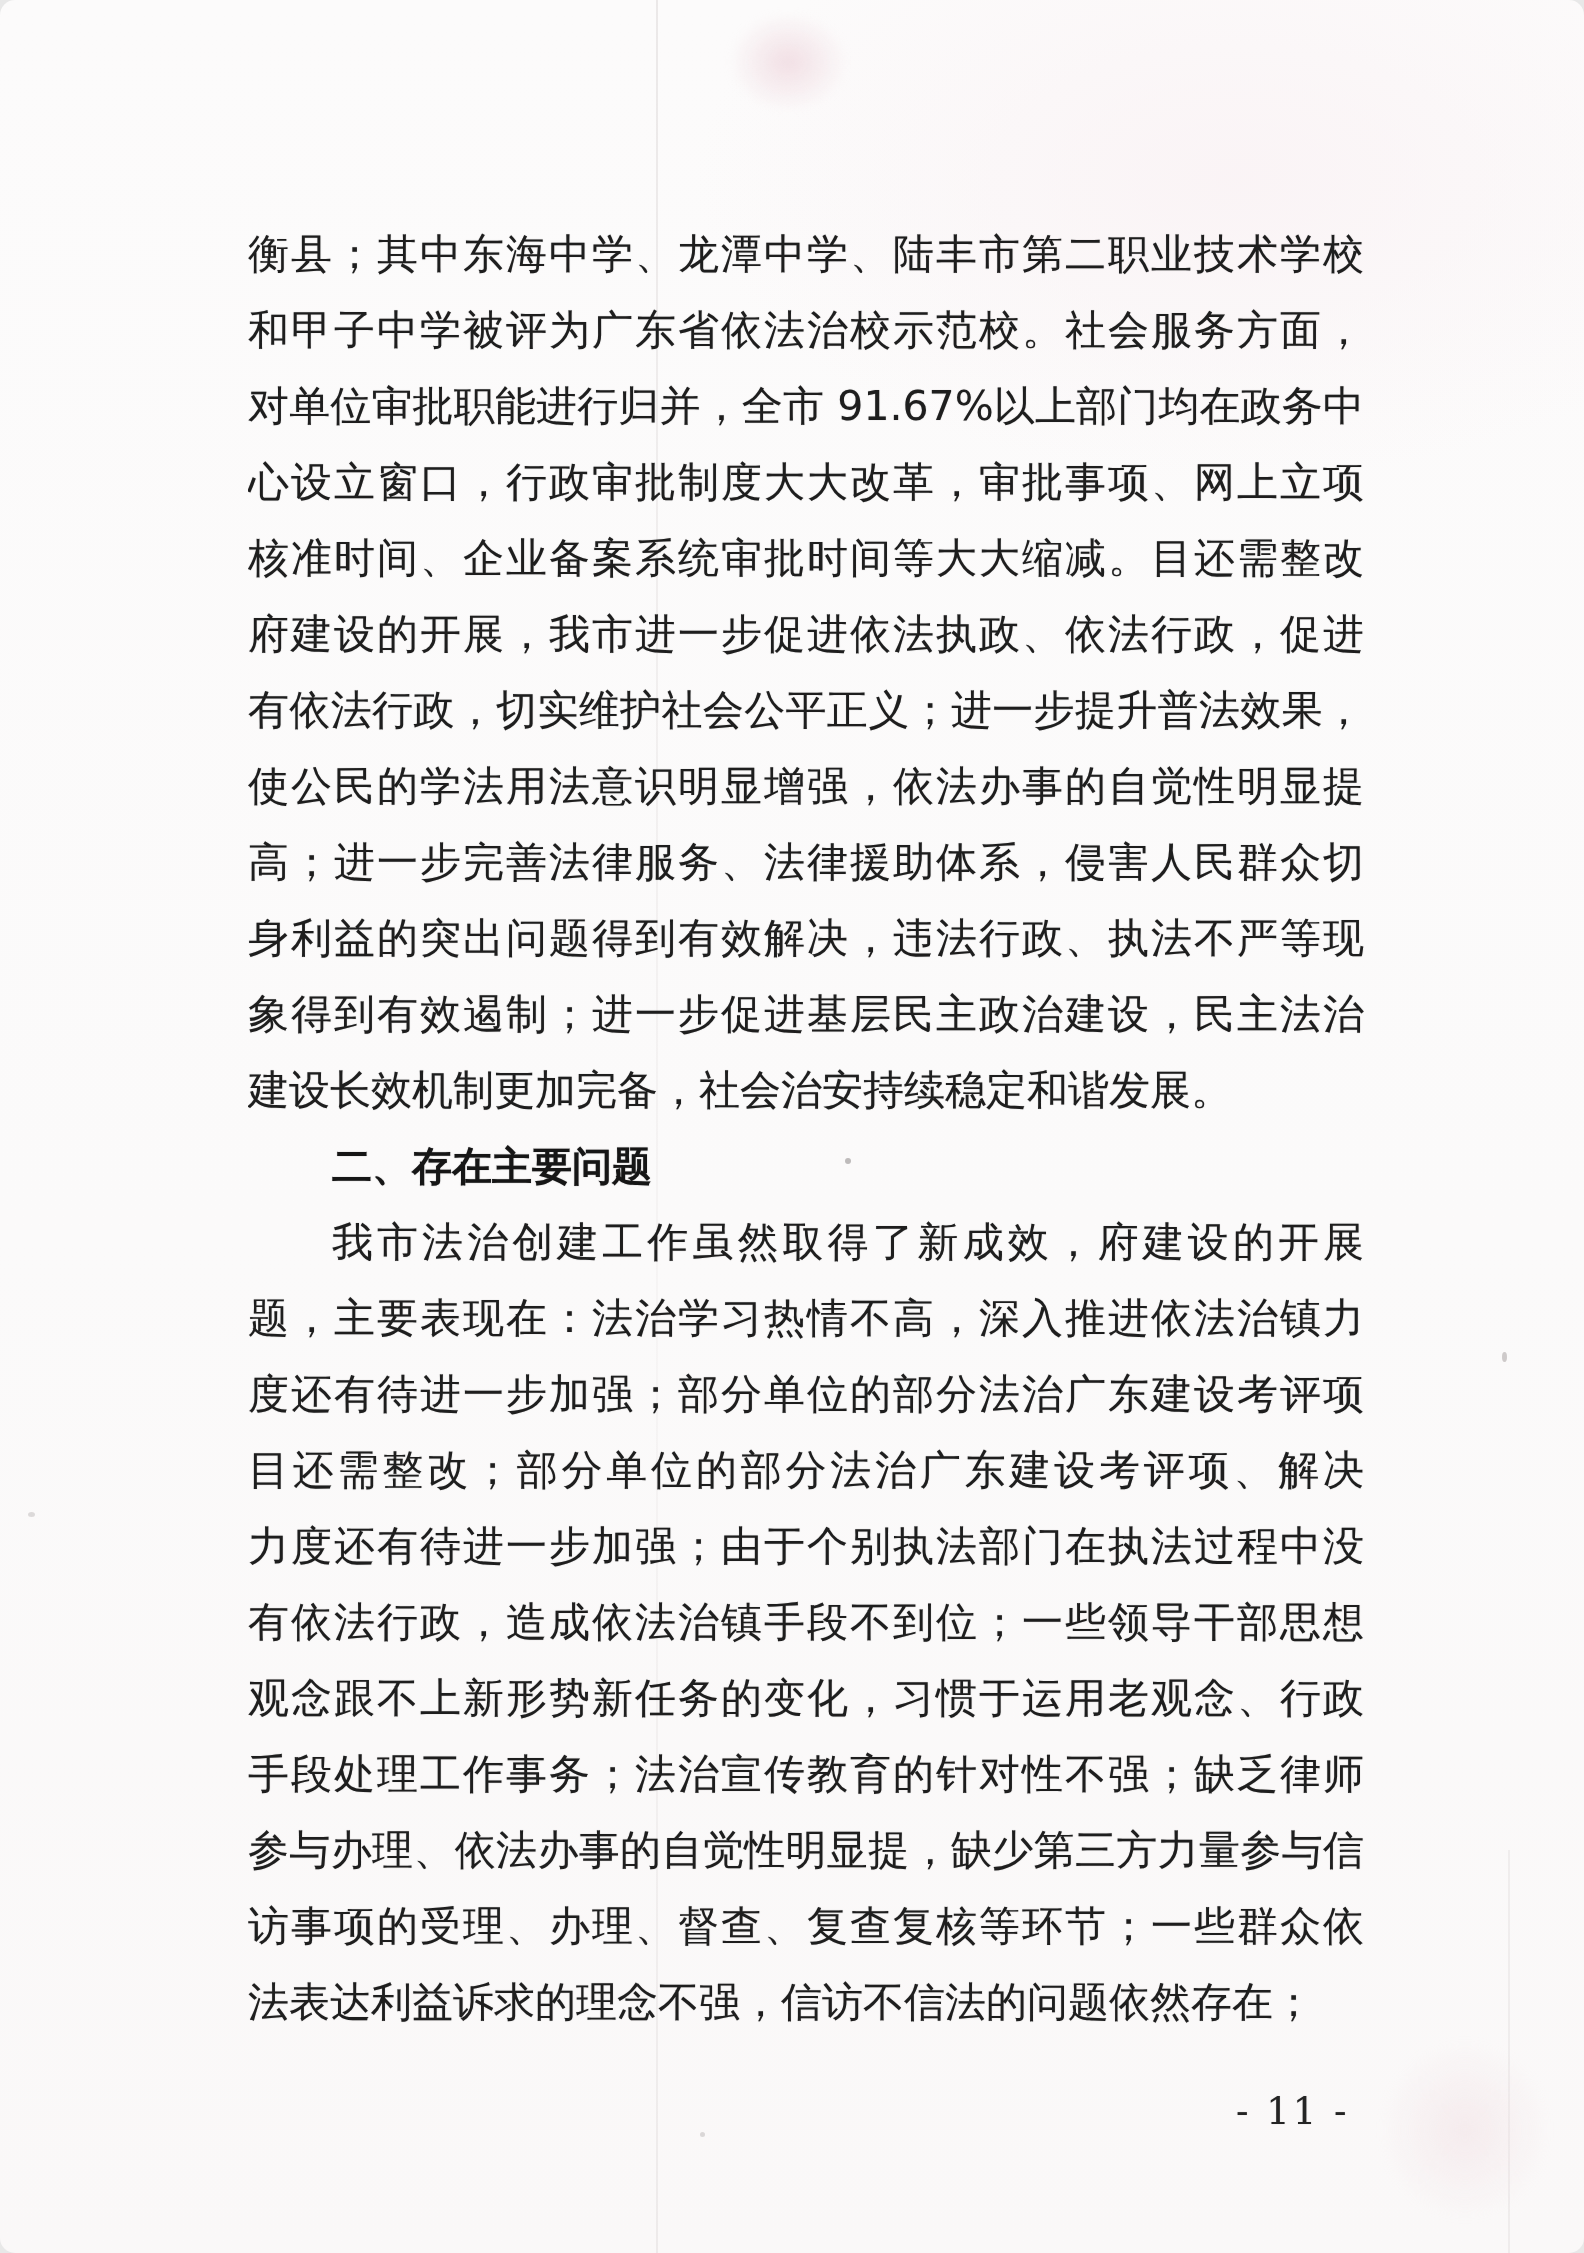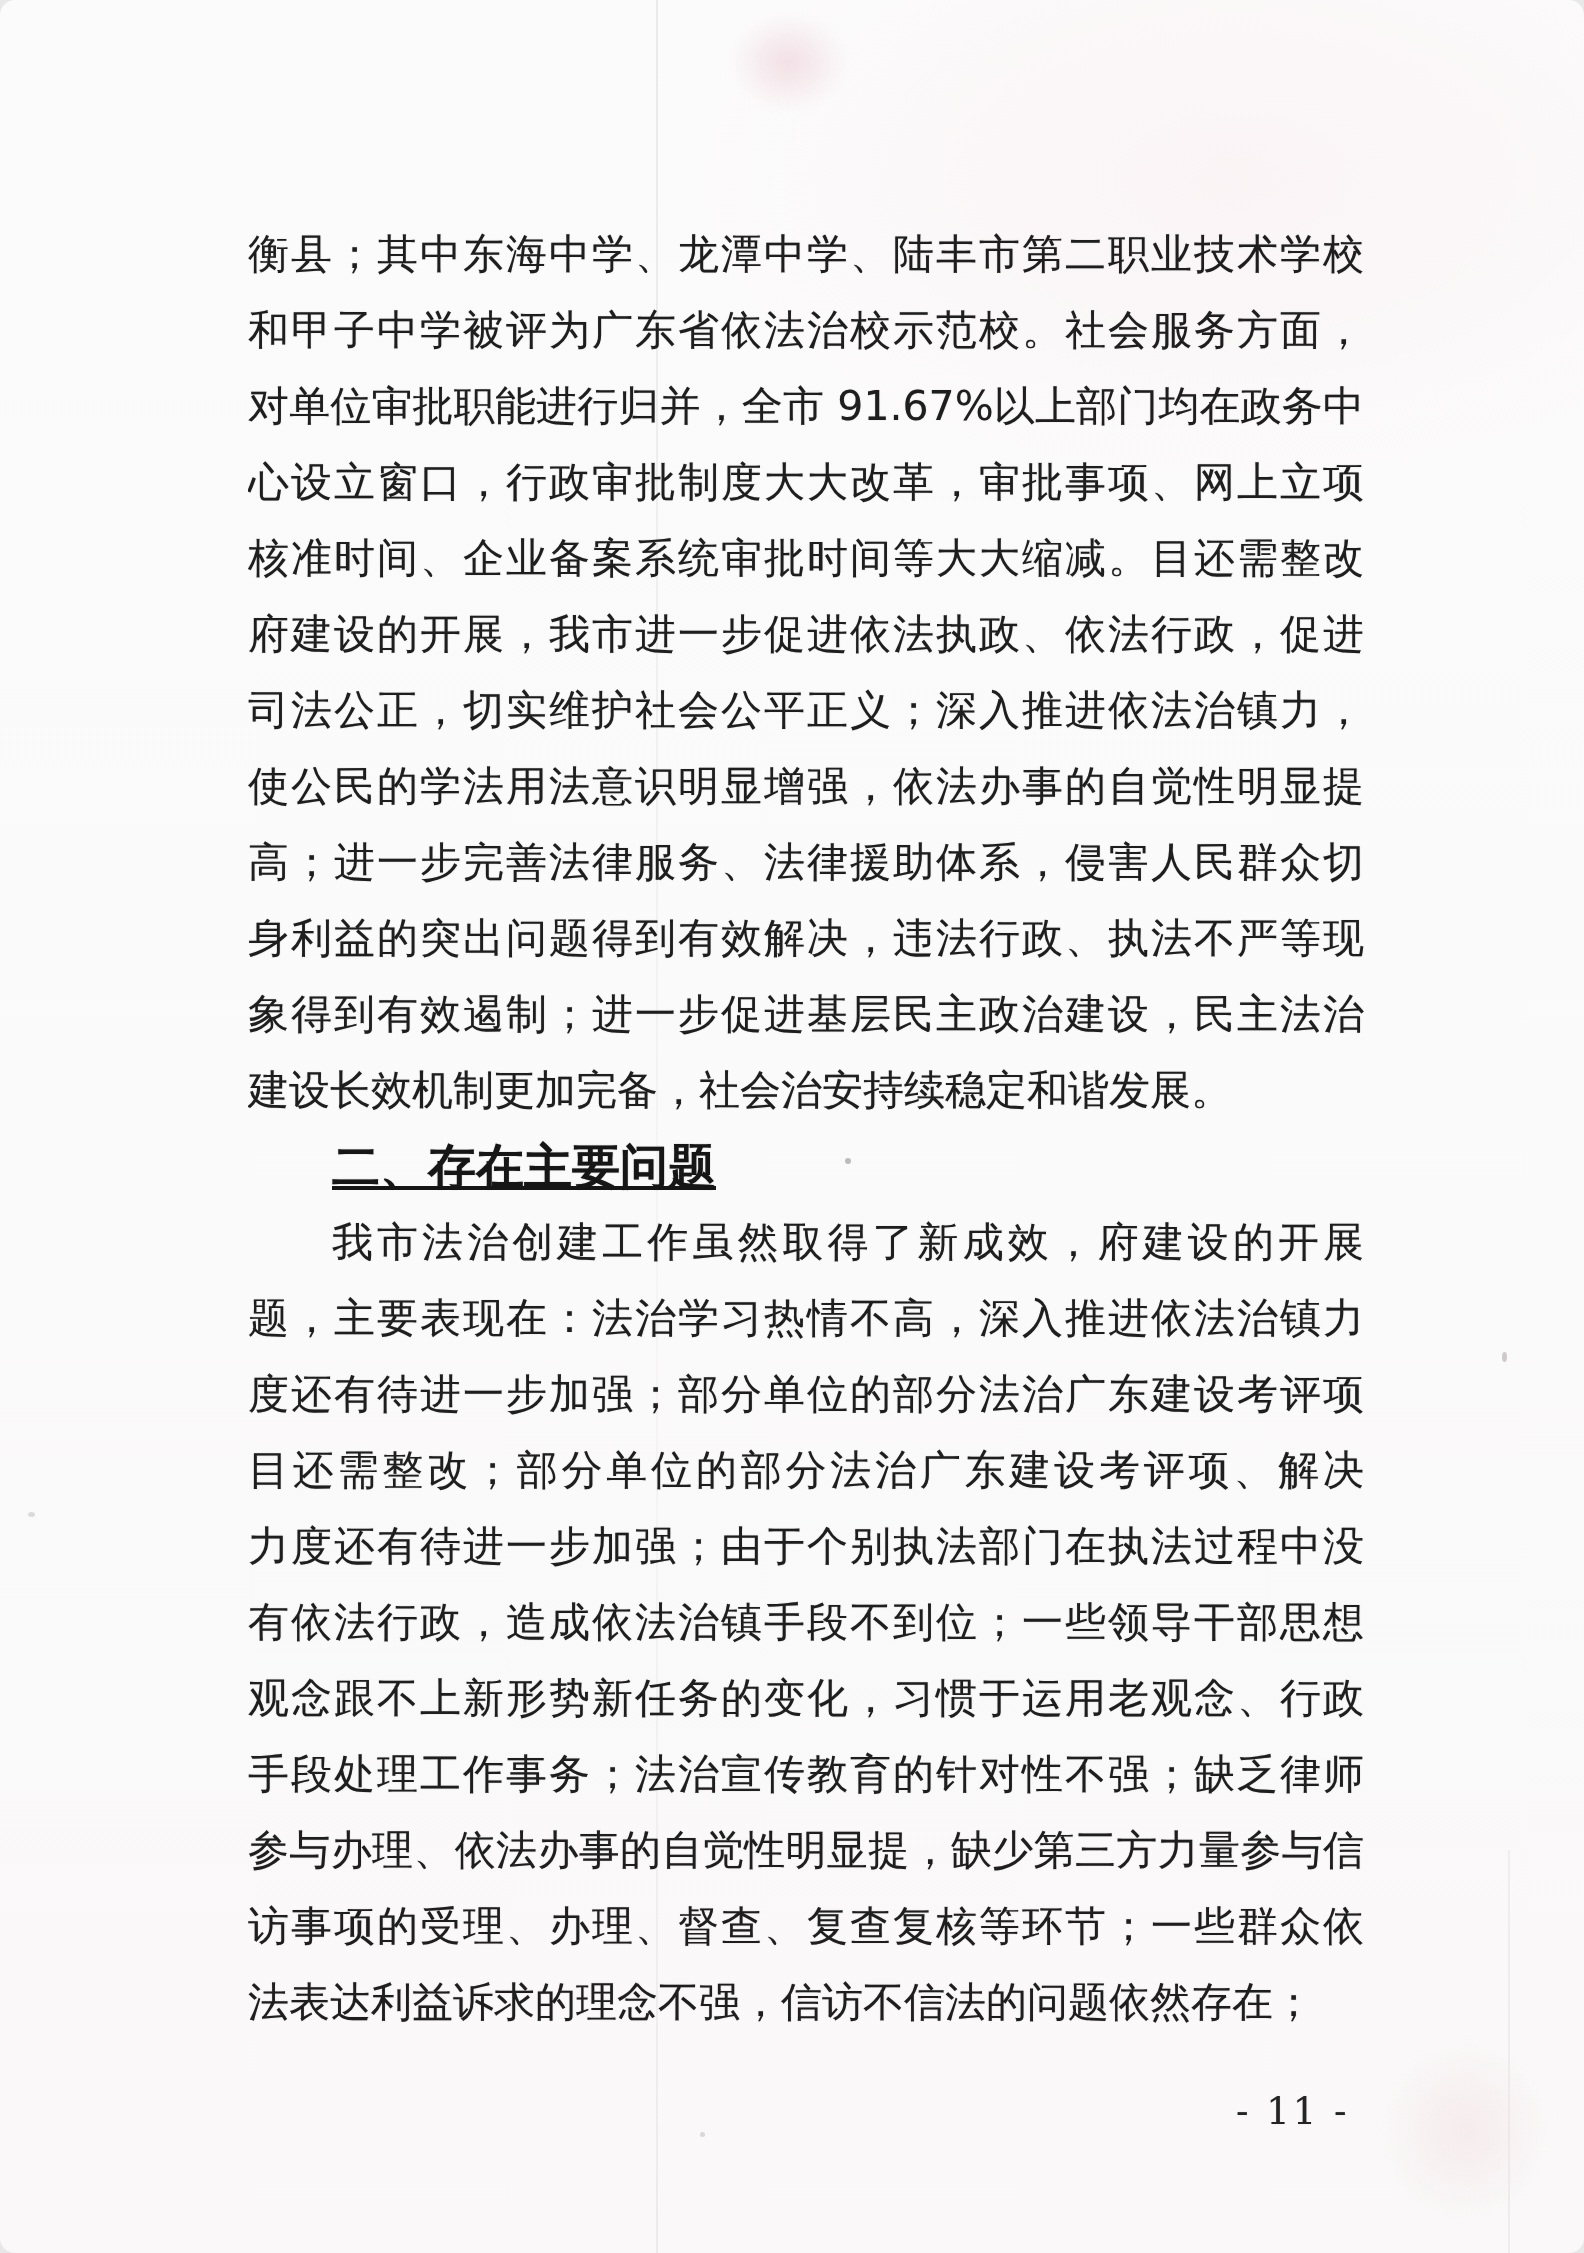--- a/index.html
+++ b/index.html
@@ -81,24 +81,23 @@
   }
   .line.plain {
     text-align: left;
     white-space: nowrap;
   }
   .line.indent {
     text-indent: 84px;
   }
   .line.heading {
     font-weight: 700;
-    font-size: 48px;
+    font-size: 40px;
     color: #161616;
     text-shadow: 0 0 1px rgba(20,20,20,.55);
-    text-decoration: underline;
   }
   .page-number {
     position: absolute;
     left: 1236px;
     top: 2090px;
     font-size: 37px;
     letter-spacing: 3px;
     color: #242424;
     font-family: "DejaVu Serif", serif;
     text-shadow: 0 0 1px rgba(36,36,36,.3);
@@ -117,21 +116,21 @@
   <div class="speck s3"></div>
   <div class="speck s4"></div>
 
   <main class="content">
       <div class="line just">衡县；其中东海中学、龙潭中学、陆丰市第二职业技术学校</div>
       <div class="line just">和甲子中学被评为广东省依法治校示范校。社会服务方面，</div>
       <div class="line just">对单位审批职能进行归并，全市 91.67%以上部门均在政务中</div>
       <div class="line just">心设立窗口，行政审批制度大大改革，审批事项、网上立项</div>
       <div class="line just">核准时间、企业备案系统审批时间等大大缩减。目还需整改</div>
       <div class="line just">府建设的开展，我市进一步促进依法执政、依法行政，促进</div>
-      <div class="line just">司法公正，切实维护社会公平正义；深入推进依法治镇力，</div>
+      <div class="line just">有依法行政，切实维护社会公平正义；进一步提升普法效果，</div>
       <div class="line just">使公民的学法用法意识明显增强，依法办事的自觉性明显提</div>
       <div class="line just">高；进一步完善法律服务、法律援助体系，侵害人民群众切</div>
       <div class="line just">身利益的突出问题得到有效解决，违法行政、执法不严等现</div>
       <div class="line just">象得到有效遏制；进一步促进基层民主政治建设，民主法治</div>
       <div class="line plain">建设长效机制更加完备，社会治安持续稳定和谐发展。</div>
       <div class="line plain indent heading">二、存在主要问题</div>
       <div class="line just indent">我市法治创建工作虽然取得了新成效，府建设的开展</div>
       <div class="line just">题，主要表现在：法治学习热情不高，深入推进依法治镇力</div>
       <div class="line just">度还有待进一步加强；部分单位的部分法治广东建设考评项</div>
       <div class="line just">目还需整改；部分单位的部分法治广东建设考评项、解决</div>

